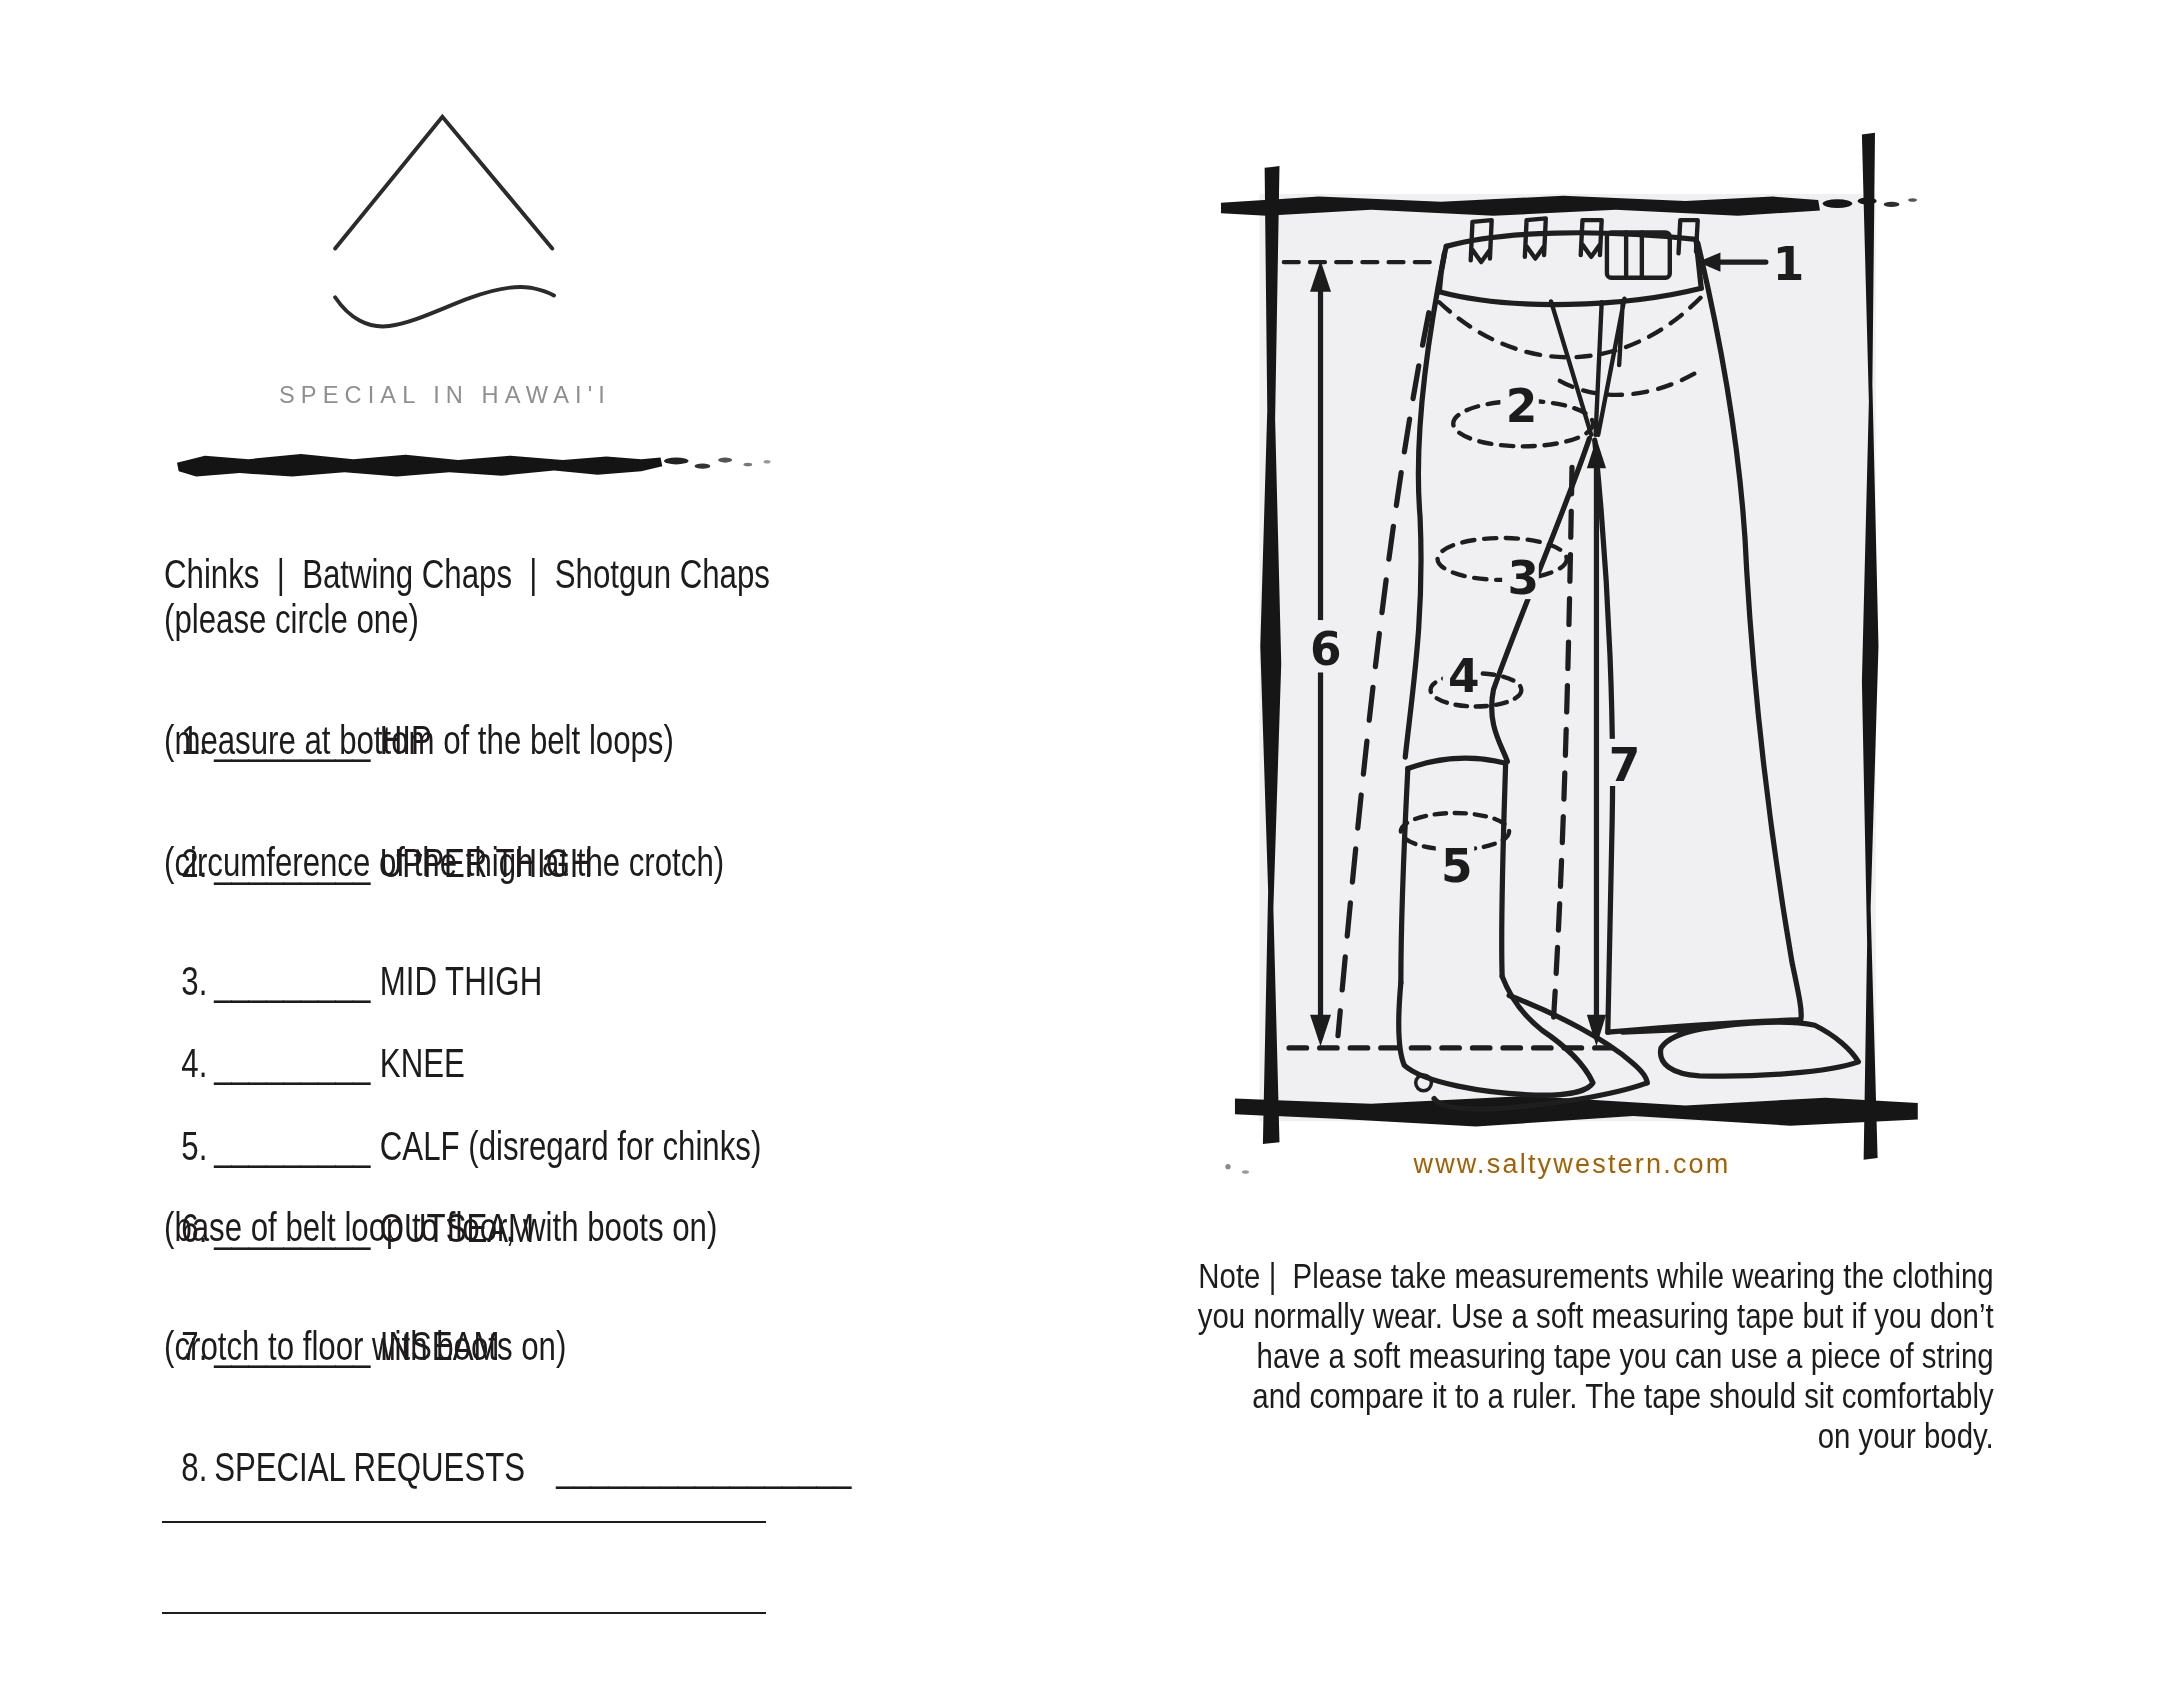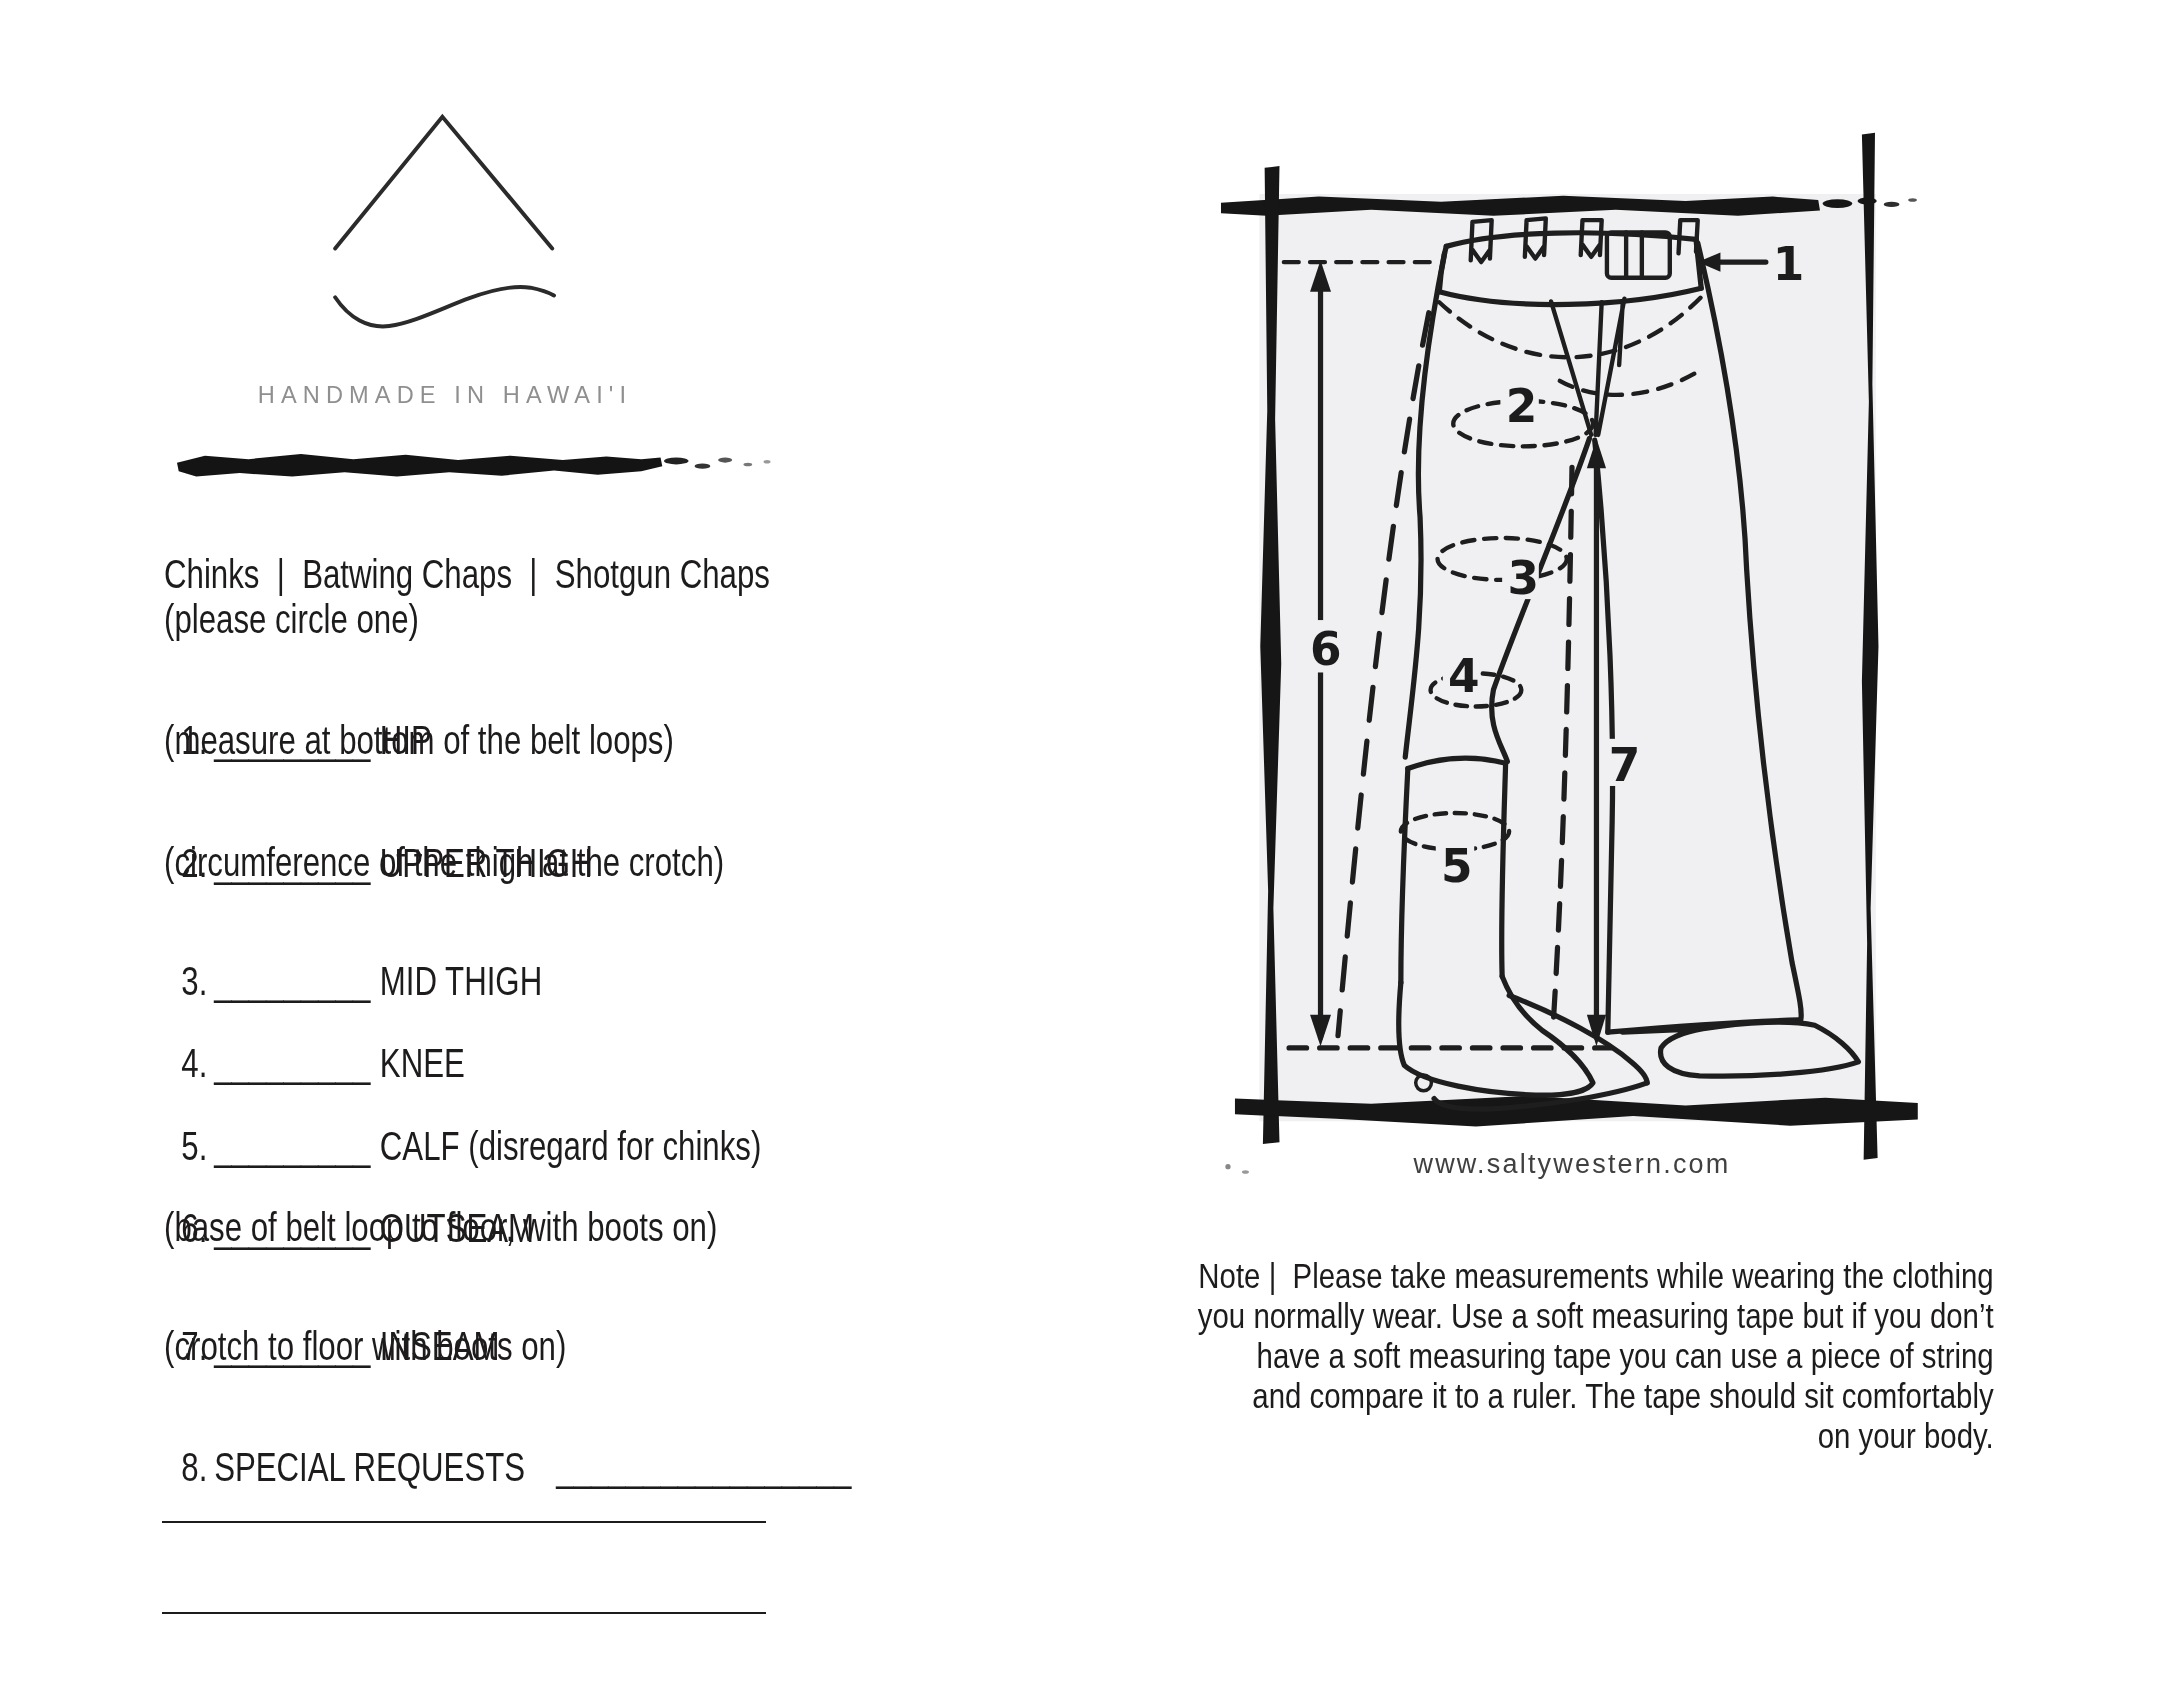--- a/index.html
+++ b/index.html
@@ -32,21 +32,21 @@
   .write-line {
     position:absolute; left:162px; width:604px; height:0;
     border-top:2.6px solid #1c1c1c;
   }
 
   
   .diagram-svg { position:absolute; left:1214px; top:122px; width:716px; height:1066px; }
   .website {
     position:absolute; left:1214px; top:1149px; width:716px;
     text-align:center; font-size:27px; letter-spacing:2.2px;
-    color:#404040; white-space:nowrap;
+    color:#a16207; white-space:nowrap;
   }
   .note-block {
     position:absolute; left:1070px; top:1256px; width:1004px;
     text-align:right;
   }
   .note-line {
     font-size:35px; line-height:40px; color:#1d1b1c;
     transform:scaleX(0.84); transform-origin:50% 50%;
     white-space:pre;
   }
@@ -54,21 +54,21 @@
 </head>
 <body>
 
 <svg class="logo-svg" viewBox="0 0 300 320" aria-hidden="true">
   <g fill="none" stroke="#2b2b2b" stroke-width="4.5" stroke-linecap="round">
     <path d="M24,215 L147,64 L273,215"></path>
     <path d="M24,271 C40,295 62,307 86,304 C115,300 150,282 178,272 C205,262 228,257 248,260 C258,262 268,265 275,269"></path>
   </g>
 </svg>
 
-<div class="tagline">HANDMADE IN HAWAI'I</div>
+<div class="tagline">SPECIAL IN HAWAI'I</div>
 
 <svg class="brush-svg" viewBox="0 0 700 50" aria-hidden="true">
   <path fill="#141414" d="M8,20 L40,12 L90,16 L150,10 L210,16 L270,11 L330,17 L390,12 L450,17 L500,13 L540,16 L562,14 L564,24 L540,30 L490,34 L440,29 L380,35 L320,31 L260,36 L200,31 L140,36 L80,32 L30,36 L10,30 Z"></path>
   <ellipse cx="580" cy="18" rx="14" ry="4" fill="#222"></ellipse>
   <ellipse cx="610" cy="24" rx="9" ry="3" fill="#333"></ellipse>
   <ellipse cx="636" cy="17" rx="8" ry="3" fill="#555"></ellipse>
   <ellipse cx="662" cy="22" rx="5" ry="2" fill="#777"></ellipse>
   <ellipse cx="684" cy="19" rx="4" ry="2" fill="#999"></ellipse>
 </svg>
 

